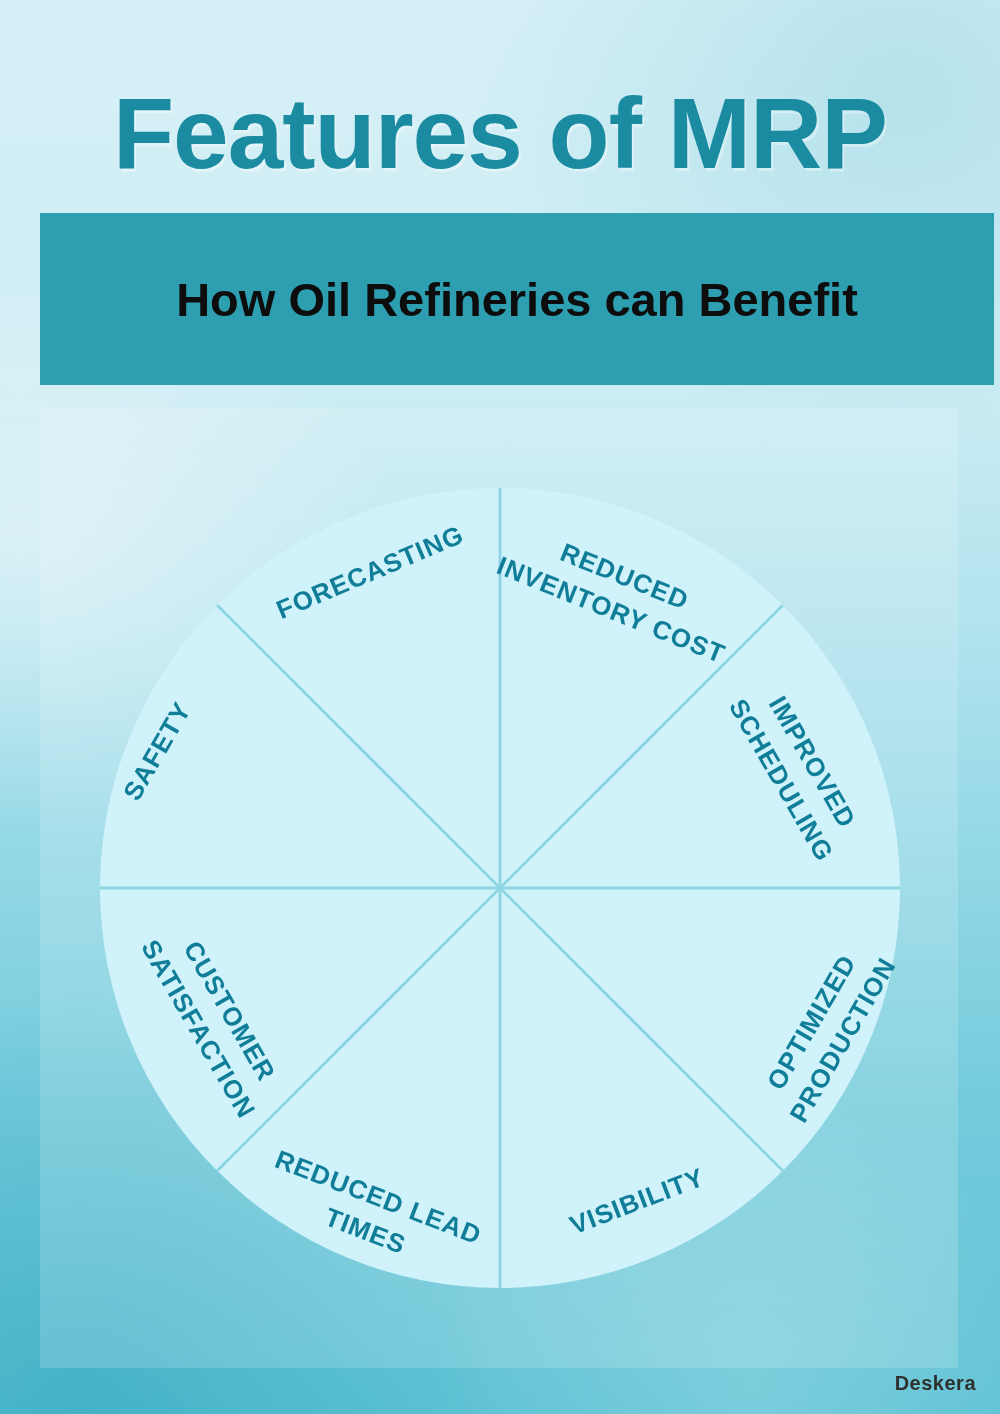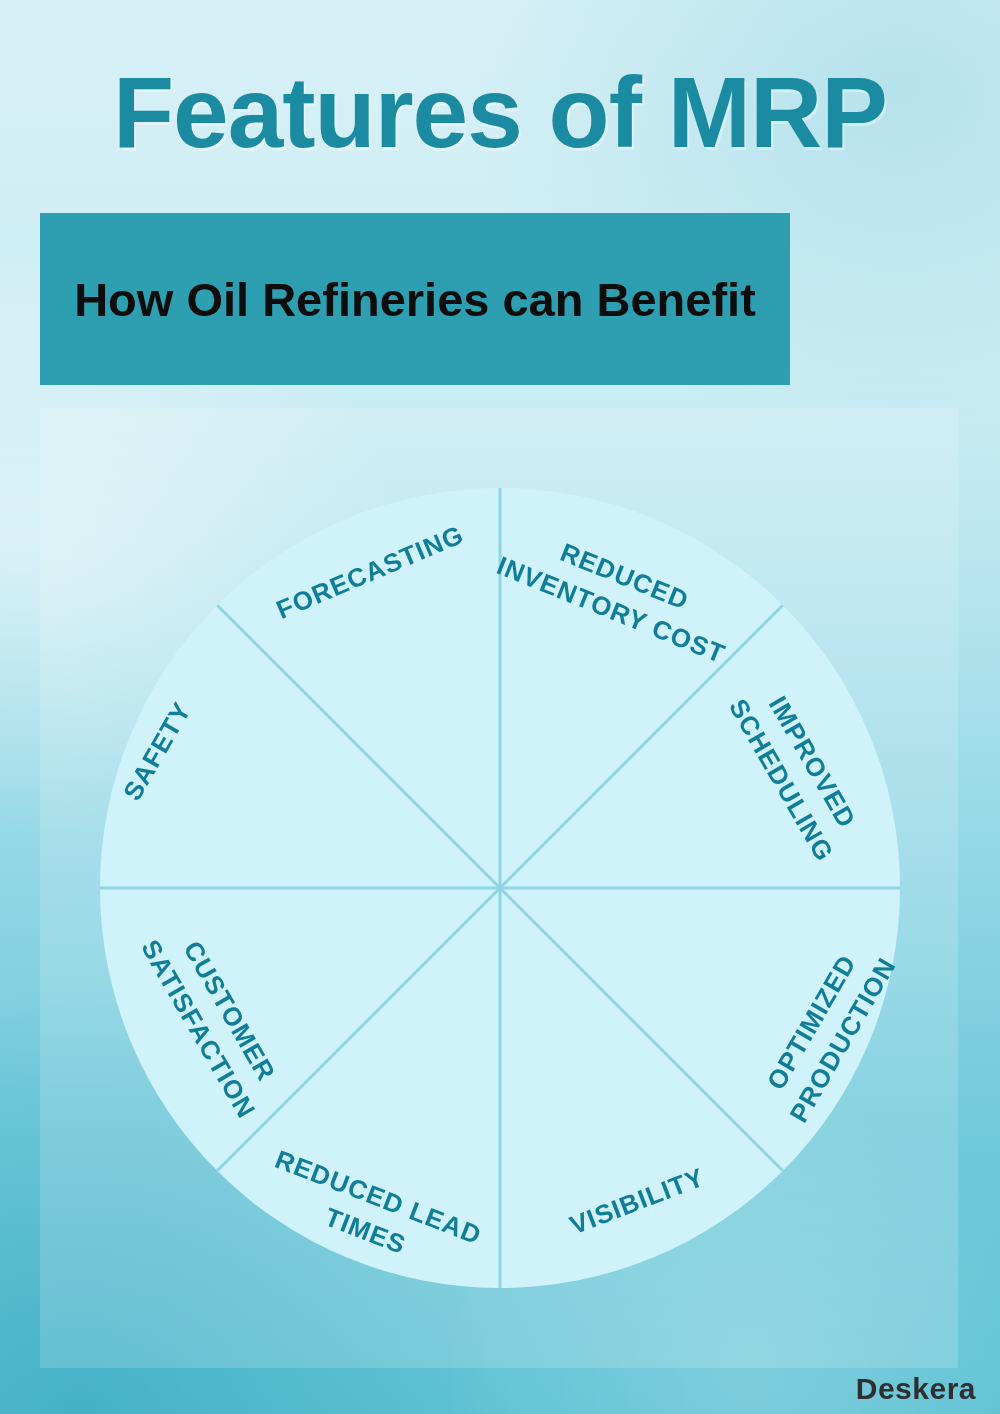--- a/index.html
+++ b/index.html
@@ -26,36 +26,36 @@
 
   .panel {
     position: absolute;
     left: 40px; top: 408px;
     width: 918px; height: 960px;
     background: var(--panel-overlay, rgba(255,255,255,0.16));
   }
 
   .title {
     position: absolute;
-    left: 0; top: 56px;
+    left: 0; top: 77px;
     width: 100%;
     margin: 0;
     text-align: center;
     font-size: 100px;
     line-height: 112px;
     font-weight: 800;
     letter-spacing: -1px;
     color: var(--title-teal, #1b8ba1);
     text-shadow: 2px 3px 0 rgba(255,255,255,0.35);
   }
 
   .banner {
     position: absolute;
     left: 40px; top: 213px;
-    width: 750px; height: 172px;
+    width: 954px; height: 172px;
     background: var(--banner-bg, #2d9fb0);
     display: flex;
     flex-direction: column;
     justify-content: center;
     align-items: center;
   }
   .banner-line {
     font-size: 47px;
     line-height: 71px;
     font-weight: 700;
@@ -97,21 +97,21 @@
   .lbl-improved-scheduling    { left: 697px; top: 283px; transform: translate(-50%,-50%) rotate(60deg); }
   .lbl-optimized-production   { left: 727px; top: 543px; transform: translate(-50%,-50%) rotate(-60deg); }
   .lbl-visibility             { left: 537px; top: 713px; transform: translate(-50%,-50%) rotate(-21deg); }
   .lbl-reduced-lead-times     { left: 272px; top: 726px; transform: translate(-50%,-50%) rotate(21deg); }
   .lbl-customer-satisfaction  { left: 114px; top: 532px; transform: translate(-50%,-50%) rotate(60deg); }
   .lbl-safety                 { left:  57px; top: 263px; transform: translate(-50%,-50%) rotate(-60deg); }
 
   .brand {
     position: absolute;
     right: 24px; top: 1372px;
-    font-size: 30px;
+    font-size: 20px;
     font-weight: 700;
     letter-spacing: 0.5px;
     color: var(--brand-text, #2f2f2f);
   }
 </style>
 </head>
 <body>
 
 <div class="poster">
 

